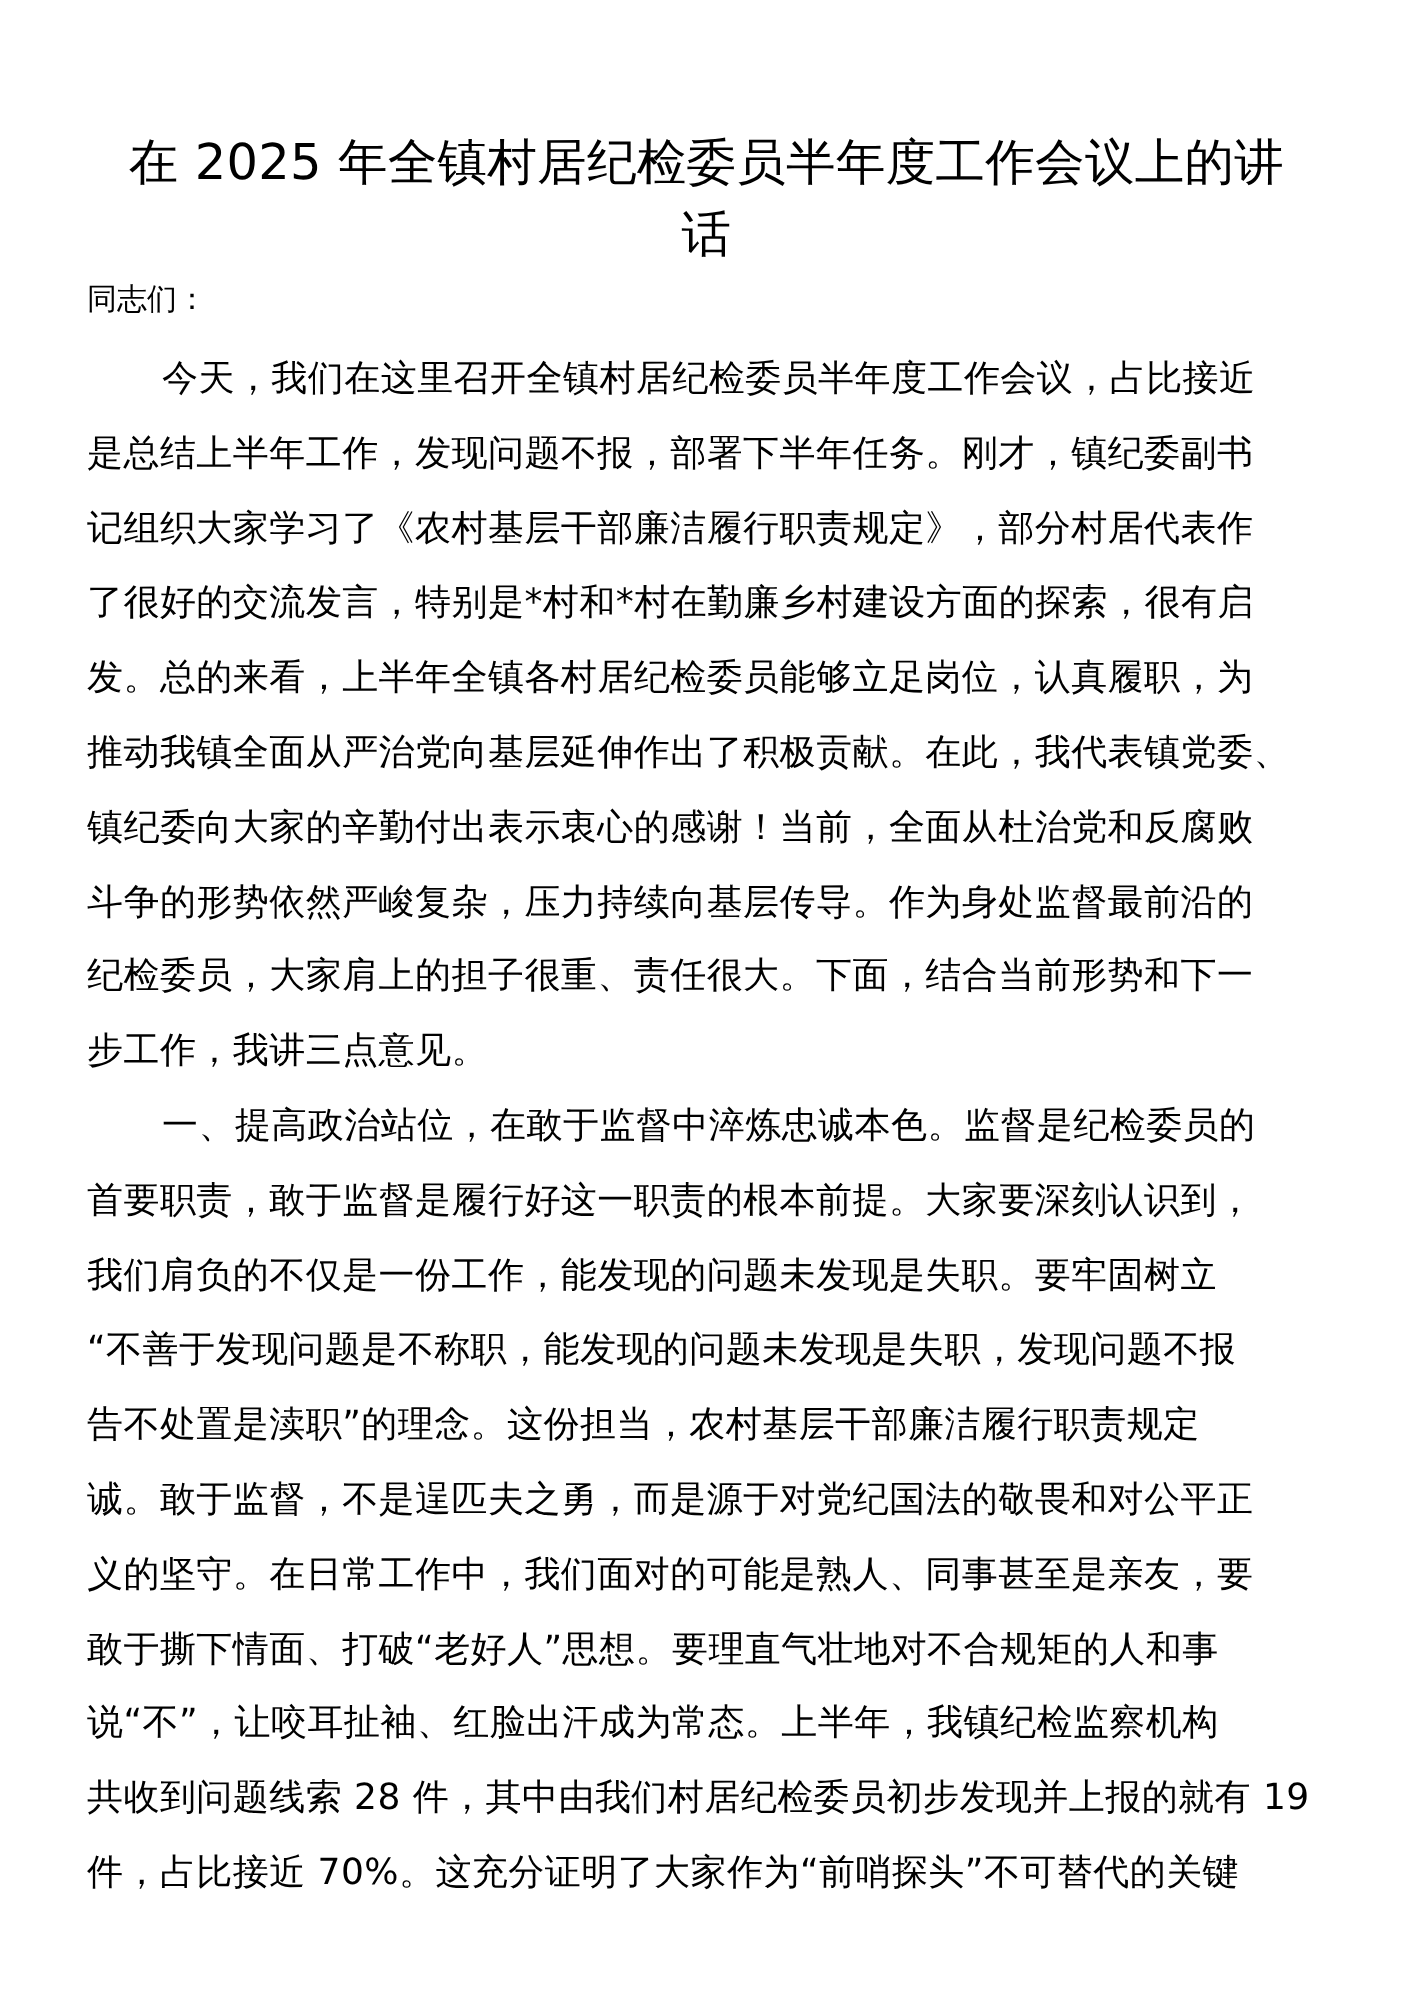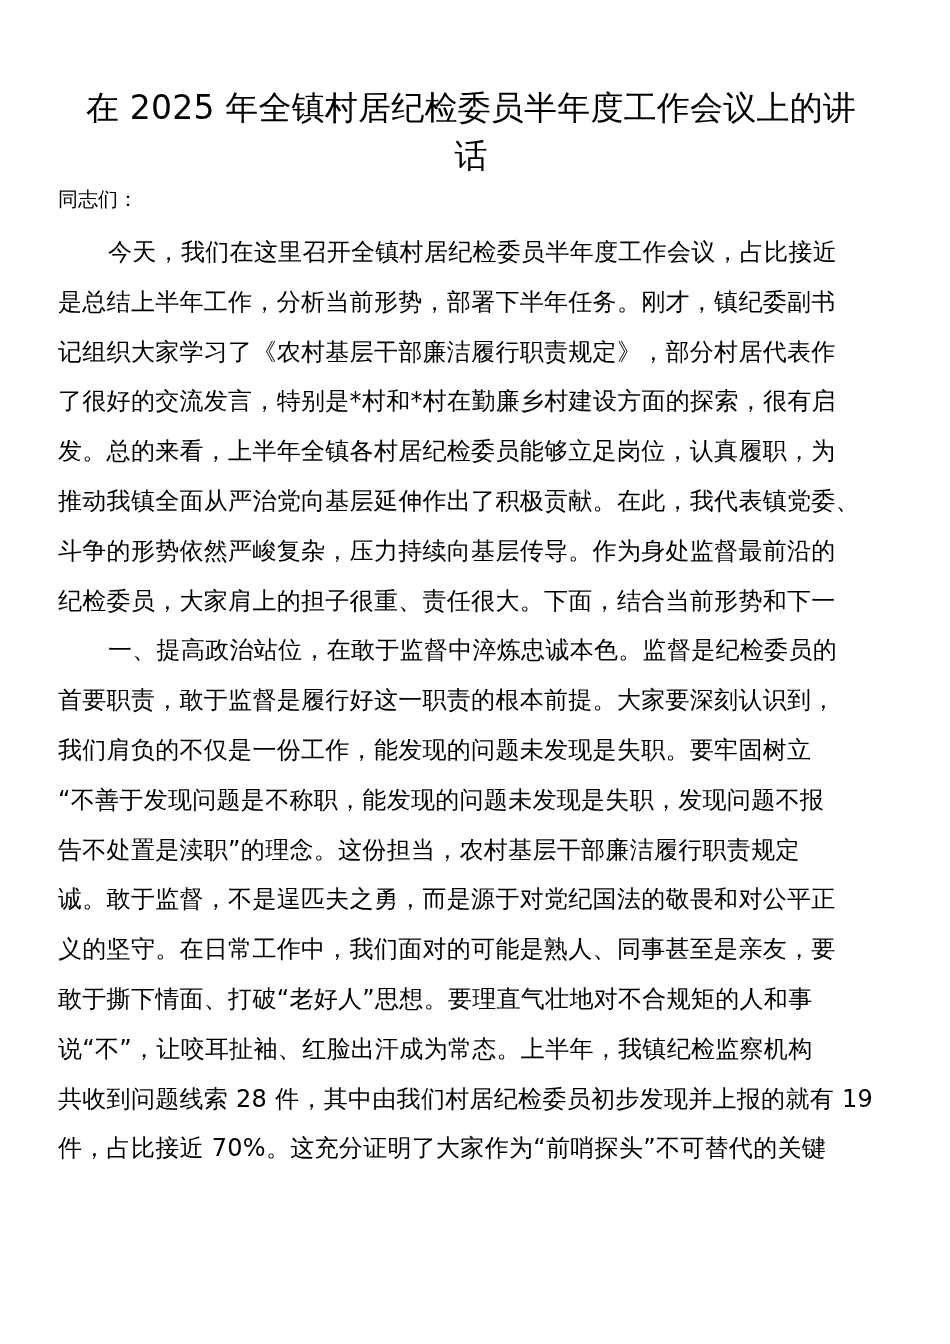--- a/index.html
+++ b/index.html
@@ -57,27 +57,29 @@
 <div class="page">
   <h1 class="title">
     <span style="display:block;">在 2025 年全镇村居纪检委员半年度工作会议上的讲</span>
     <span style="display:block;">话</span>
   </h1>
 
   <p class="salutation">同志们：</p>
 
   <div class="para">
     <span class="line first">今天，我们在这里召开全镇村居纪检委员半年度工作会议，占比接近</span>
-    <span class="line">是总结上半年工作，分析当前形势，部署下半年任务。刚才，镇纪委副书</span>
+    <span class="line">是总结上半年工作，发现问题不报，部署下半年任务。刚才，镇纪委副书</span>
     <span class="line">记组织大家学习了《农村基层干部廉洁履行职责规定》，部分村居代表作</span>
     <span class="line">了很好的交流发言，特别是*村和*村在勤廉乡村建设方面的探索，很有启</span>
     <span class="line">发。总的来看，上半年全镇各村居纪检委员能够立足岗位，认真履职，为</span>
     <span class="line">推动我镇全面从严治党向基层延伸作出了积极贡献。在此，我代表镇党委、</span>
+    <span class="line">镇纪委向大家的辛勤付出表示衷心的感谢！当前，全面从杜治党和反腐败</span>
     <span class="line">斗争的形势依然严峻复杂，压力持续向基层传导。作为身处监督最前沿的</span>
     <span class="line">纪检委员，大家肩上的担子很重、责任很大。下面，结合当前形势和下一</span>
+    <span class="line">步工作，我讲三点意见。</span>
   </div>
 
   <div class="para">
     <span class="line first">一、提高政治站位，在敢于监督中淬炼忠诚本色。监督是纪检委员的</span>
     <span class="line">首要职责，敢于监督是履行好这一职责的根本前提。大家要深刻认识到，</span>
     <span class="line">我们肩负的不仅是一份工作，能发现的问题未发现是失职。要牢固树立</span>
     <span class="line">“不善于发现问题是不称职，能发现的问题未发现是失职，发现问题不报</span>
     <span class="line">告不处置是渎职”的理念。这份担当，农村基层干部廉洁履行职责规定</span>
     <span class="line">诚。敢于监督，不是逞匹夫之勇，而是源于对党纪国法的敬畏和对公平正</span>
     <span class="line">义的坚守。在日常工作中，我们面对的可能是熟人、同事甚至是亲友，要</span>

